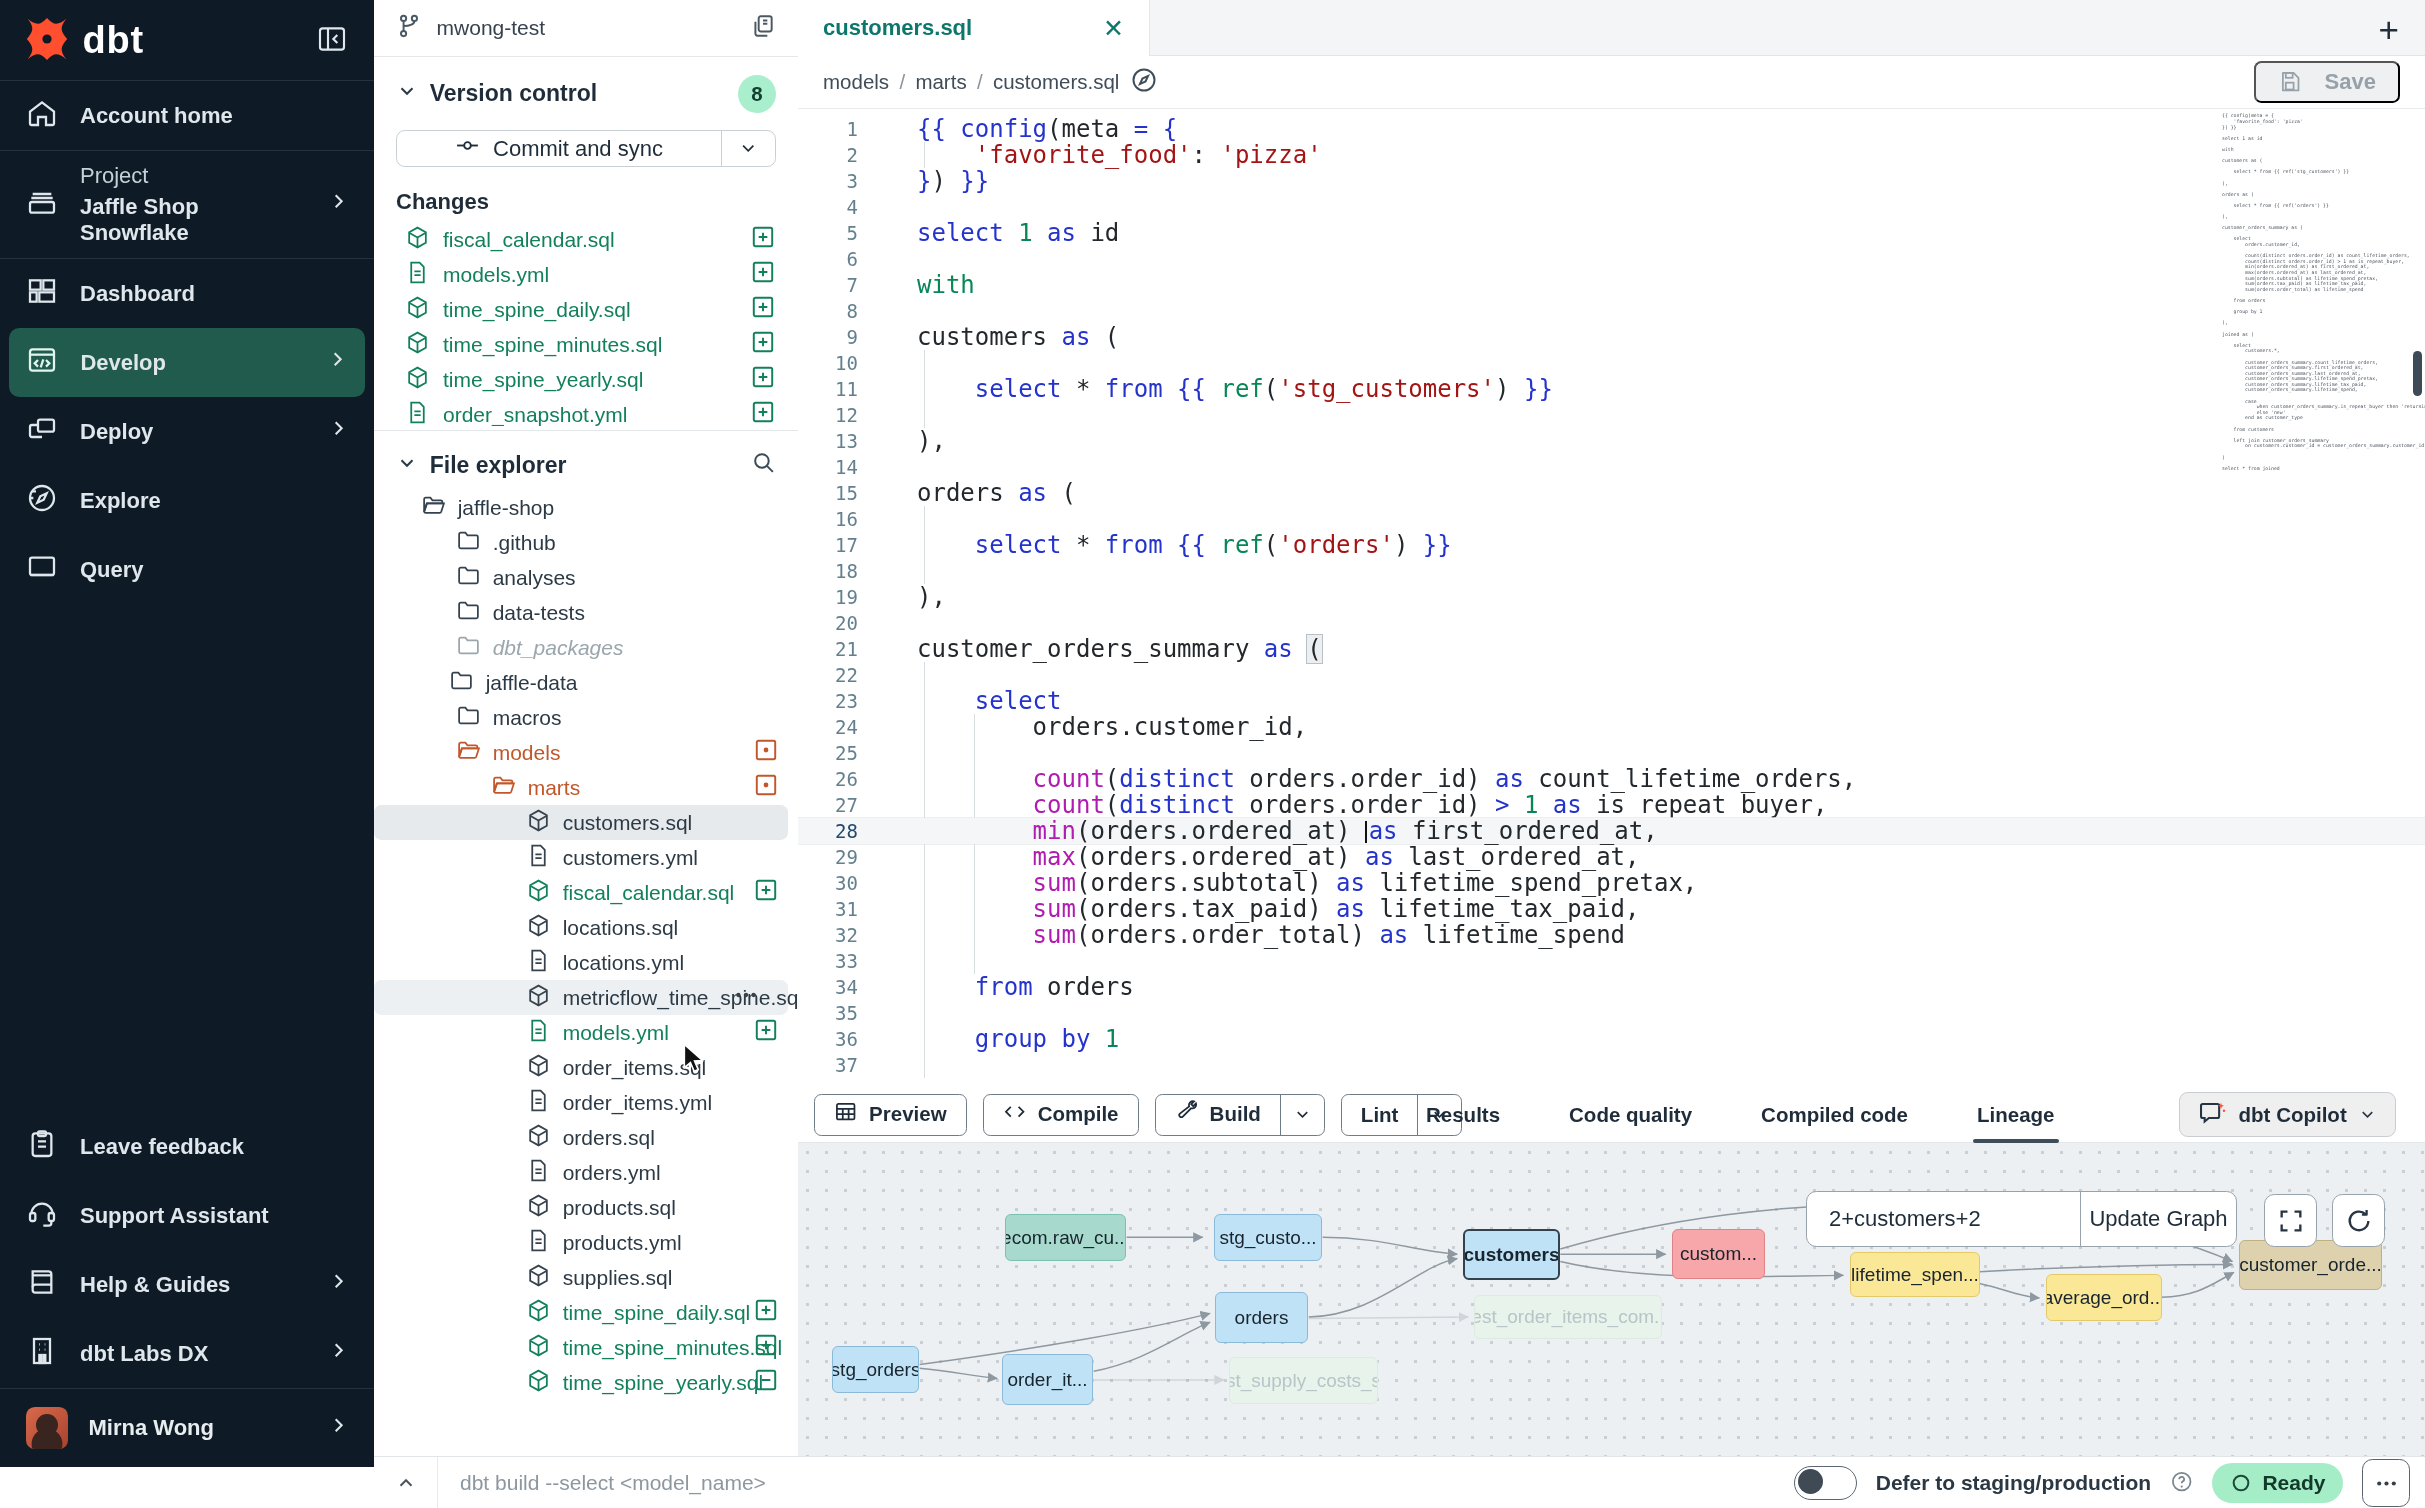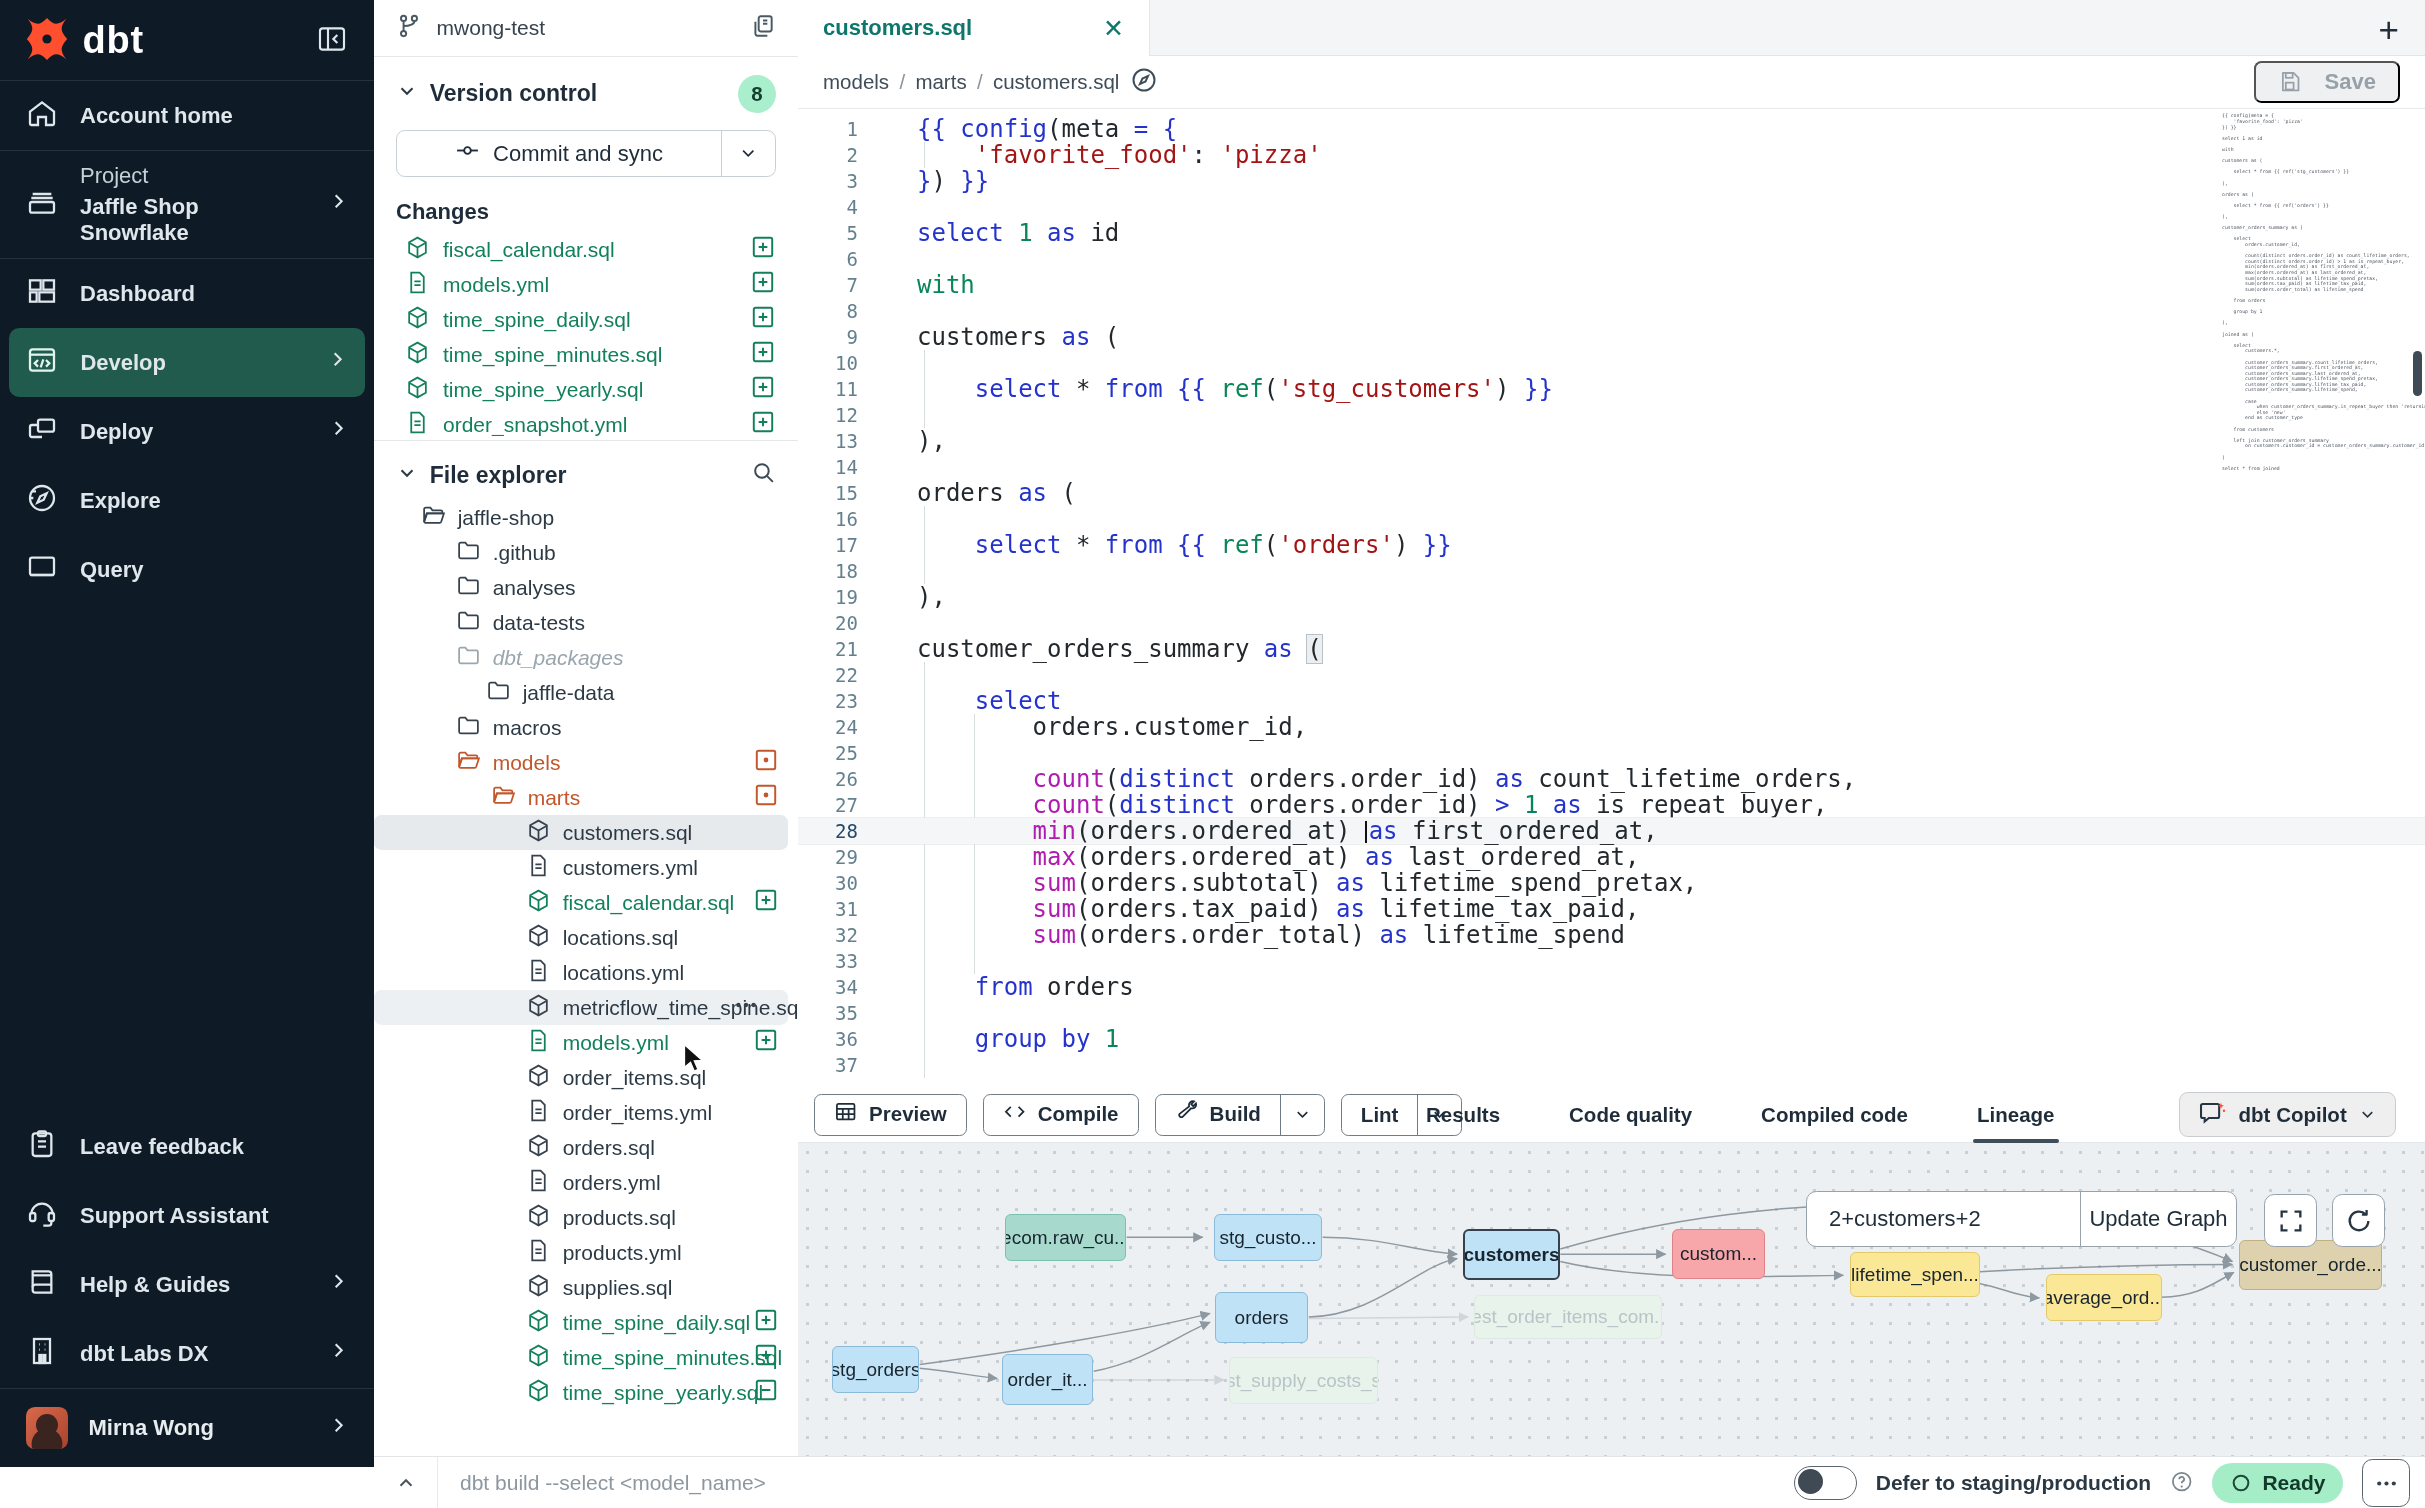--- a/index.html
+++ b/index.html
@@ -24,21 +24,21 @@
   .sb-user { border-top:0.7px solid #24323d; height:79px; display:flex; align-items:center; gap:20.5px; padding:0 26px; font-size:22px; font-weight:700; }
   .avatar { width:42px; height:42px; border-radius:8.8px; background:linear-gradient(135deg,#d96a4b,#a8422e); position:relative; overflow:hidden; }
   .avatar::after { content:""; position:absolute; left:10.3px; top:7.3px; width:22px; height:22px; border-radius:50%; background:#3a2420; box-shadow:0 19px 0 4.4px #3a2420; }
 
   
   .panel { position:absolute; left:374px; top:0; width:425px; height:1456px; background:#fff; border-right:0.7px solid #e2e5e8; overflow:hidden; font-size:21px; color:#243240; }
   .pn-branch { height:57px; display:flex; align-items:center; gap:14.6px; padding:0 22px; border-bottom:0.7px solid #e5e8ea; color:#36434f; }
   .pn-branch .copy { margin-left:auto; }
   .sec-head { display:flex; align-items:center; gap:11.7px; padding:17.6px 22px 10.3px; font-weight:700; font-size:23px; color:#1f2d3a; }
   .badge-8 { margin-left:auto; width:38px; height:38px; border-radius:50%; background:#a9efcd; color:#14402f; display:flex; align-items:center; justify-content:center; font-size:20.5px; font-weight:700; }
-  .commit-btn { margin:7.3px 22px 5.9px; height:47px; border:1.5px solid #c9d0d5; border-radius:8.8px; display:flex; align-items:center; background:#fff; cursor:pointer; }
+  .commit-btn { margin:7.3px 22px 5.9px; height:37px; border:1.5px solid #c9d0d5; border-radius:8.8px; display:flex; align-items:center; background:#fff; cursor:pointer; }
   .commit-btn .cb-main { flex:1; display:flex; align-items:center; justify-content:center; gap:13px; font-size:22px; color:#1f2d3a; }
   .commit-btn .cb-split { width:54px; align-self:stretch; border-left:1.5px solid #c9d0d5; display:flex; align-items:center; justify-content:center; }
   .changes-wrap { height:253px; overflow:hidden; position:relative; }
   .changes-label { padding:16px 22px 7.3px; font-weight:700; font-size:22px; color:#1f2d3a; }
   .chg-row { height:35px; display:flex; align-items:center; gap:13px; padding:0 22px 0 31px; }
   .chg-row .nm { font-size:21px; }
   .chg-row.add { color:#12805c; } .chg-row.add .nm{ color:#12805c; }
   .chg-row .bdg { margin-left:auto; }
   .fe-head { border-top:0.7px solid #e5e8ea; margin-top:4.4px; display:flex; align-items:center; gap:11.7px; padding:19px 22px 8.8px; font-weight:700; font-size:23px; color:#1f2d3a; }
   .fe-head .srch { margin-left:auto; }
@@ -422,21 +422,21 @@
               <path d="M3 6a1.5 1.5 0 0 1 1.5-1.5H9l2 2.5h8.5A1.5 1.5 0 0 1 21 8.5V18a1.5 1.5 0 0 1-1.5 1.5h-15A1.5 1.5 0 0 1 3 18z"></path>
             </svg></span>
           <span class="nm">data-tests</span>
         </div>
         <div class="tree-row muted" style="padding-left: 82px;">
           <span><svg width="25" height="25" viewBox="0 0 24 24" fill="none" stroke="#9aa6ad" stroke-width="1.7">
               <path d="M3 6a1.5 1.5 0 0 1 1.5-1.5H9l2 2.5h8.5A1.5 1.5 0 0 1 21 8.5V18a1.5 1.5 0 0 1-1.5 1.5h-15A1.5 1.5 0 0 1 3 18z"></path>
             </svg></span>
           <span class="nm">dbt_packages</span>
         </div>
-        <div class="tree-row" style="padding-left: 112px; align-items: center;">
+        <div class="tree-row" style="padding-left: 75px; align-items: center;">
           <span><svg width="25" height="25" viewBox="0 0 24 24" fill="none" stroke="#36434f" stroke-width="1.7">
               <path d="M3 6a1.5 1.5 0 0 1 1.5-1.5H9l2 2.5h8.5A1.5 1.5 0 0 1 21 8.5V18a1.5 1.5 0 0 1-1.5 1.5h-15A1.5 1.5 0 0 1 3 18z"></path>
             </svg></span>
           <span class="nm">jaffle-data</span>
         </div>
         <div class="tree-row" style="padding-left: 82px;">
           <span><svg width="25" height="25" viewBox="0 0 24 24" fill="none" stroke="#36434f" stroke-width="1.7">
               <path d="M3 6a1.5 1.5 0 0 1 1.5-1.5H9l2 2.5h8.5A1.5 1.5 0 0 1 21 8.5V18a1.5 1.5 0 0 1-1.5 1.5h-15A1.5 1.5 0 0 1 3 18z"></path>
             </svg></span>
           <span class="nm">macros</span>

